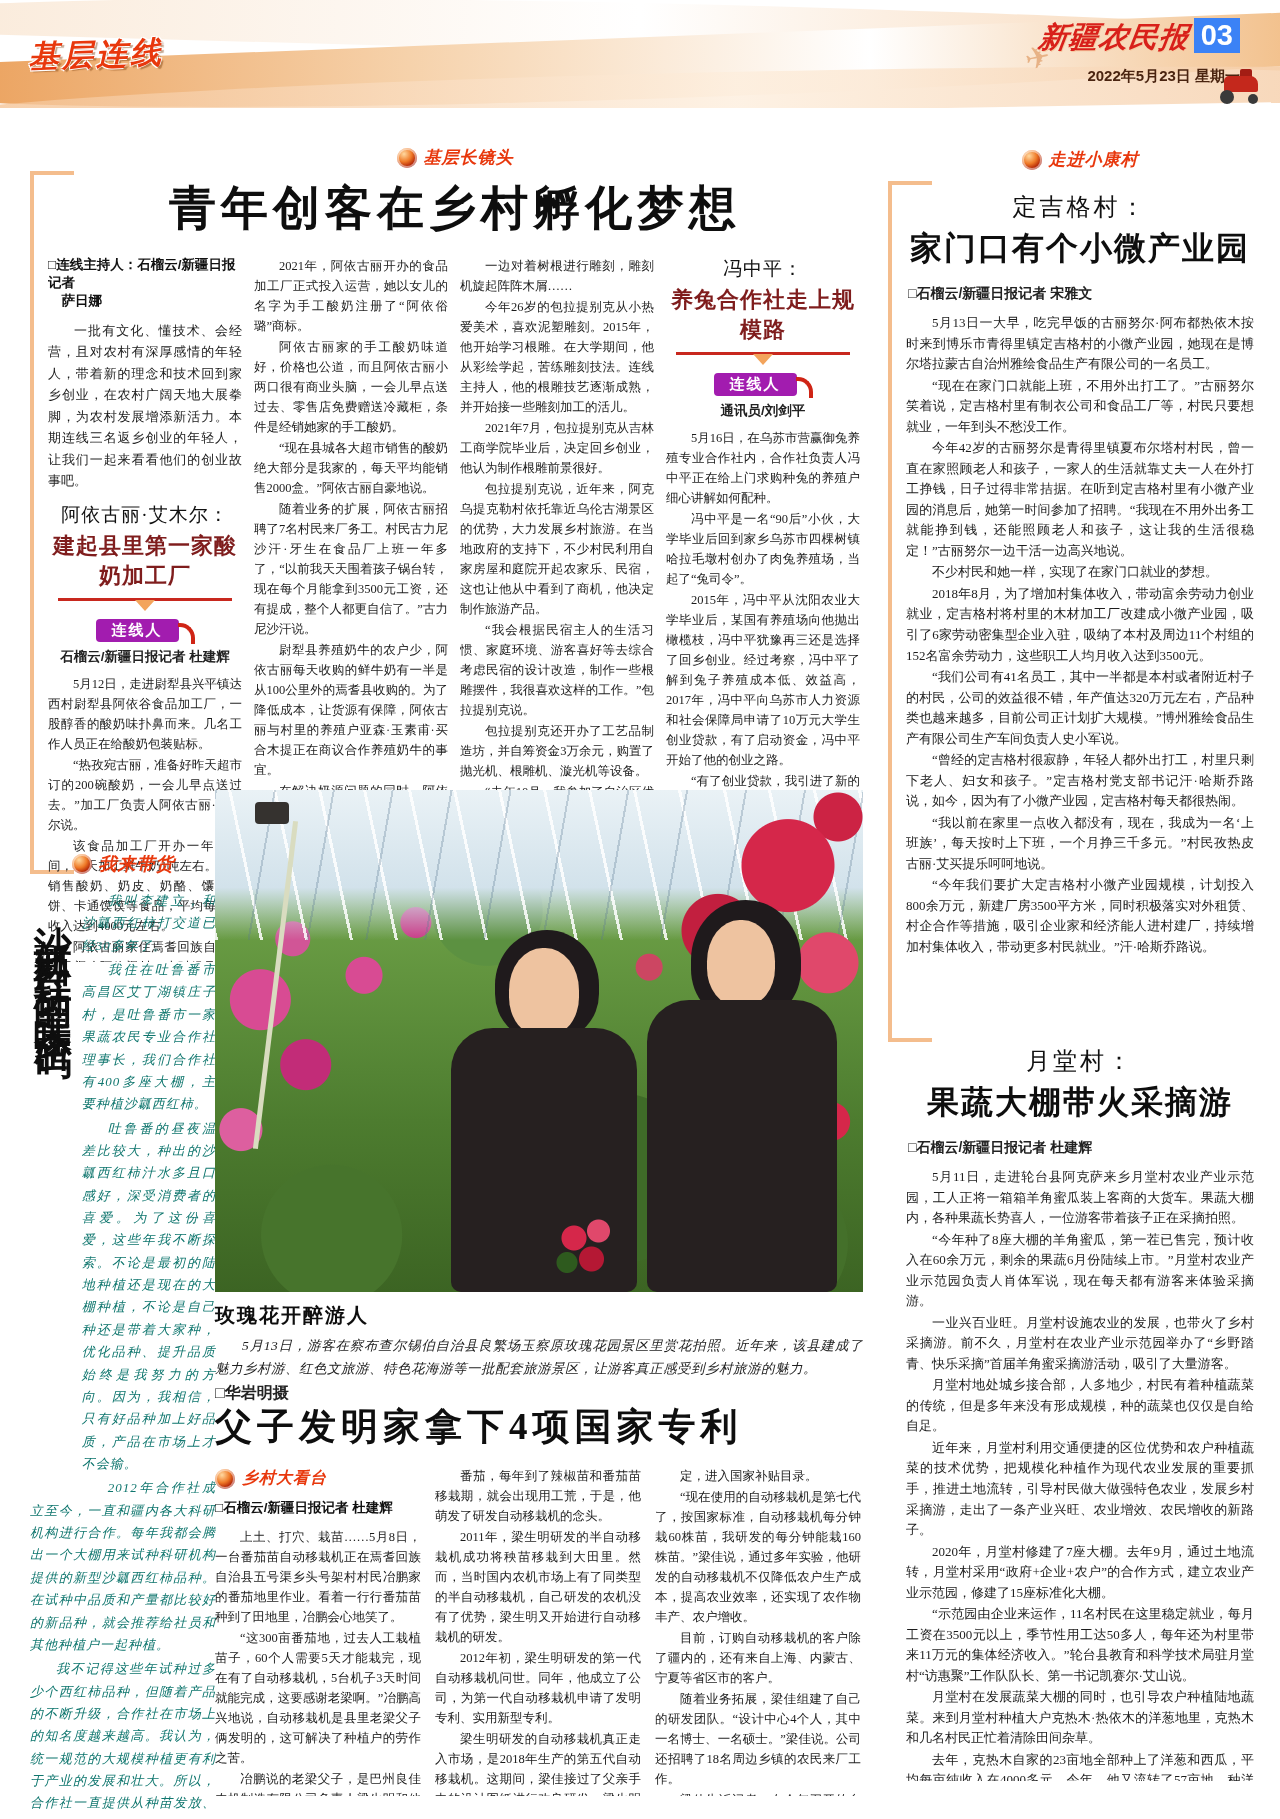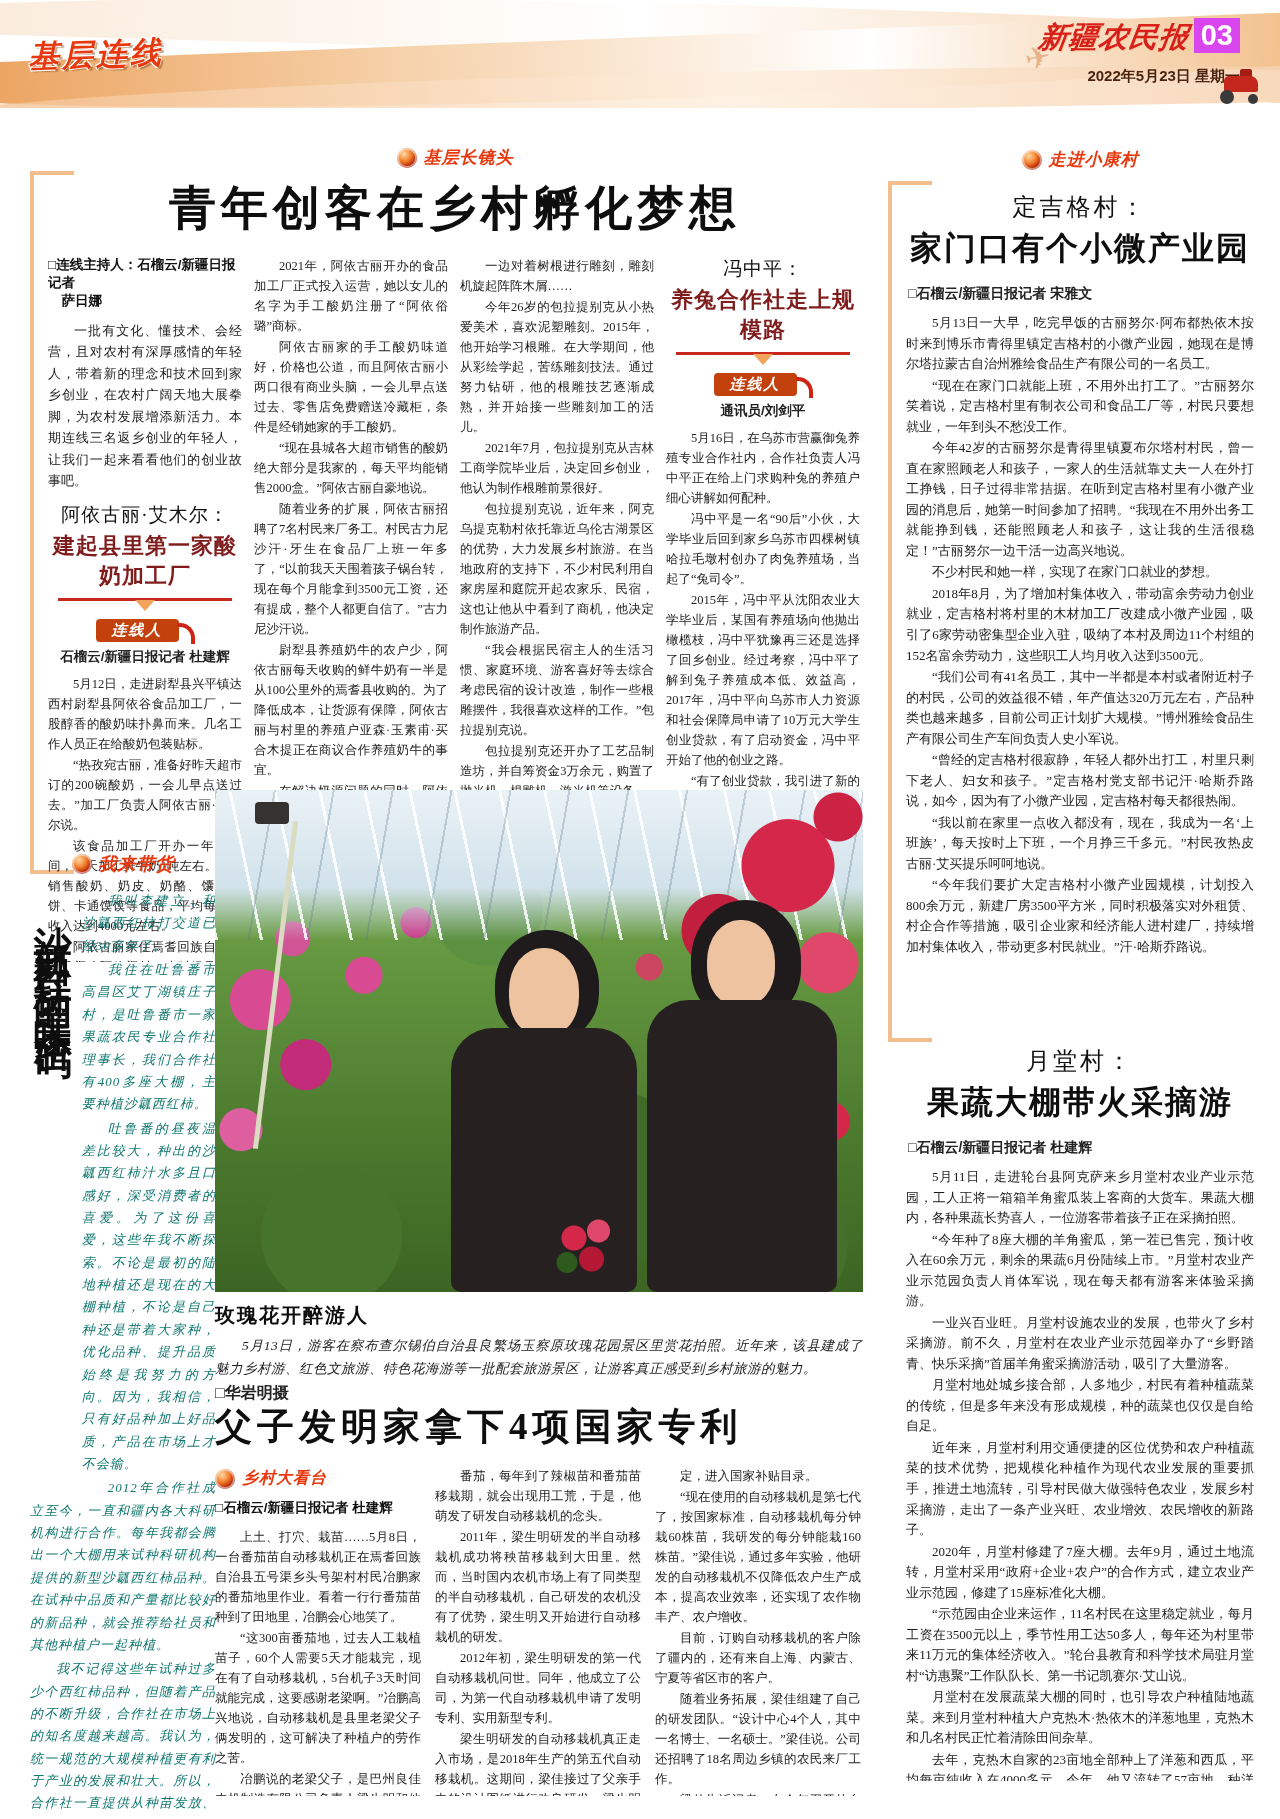--- a/index.html
+++ b/index.html
@@ -14,21 +14,21 @@
       opacity:.65;border-radius:60% 70% 0 0/100% 100% 0 0;transform:rotate(1.6deg);}
   .b3{top:70px;height:40px;background:linear-gradient(90deg,#f3bd8b,#fdeedd 45%,#efb27b);
       opacity:.8;border-radius:50% 50% 0 0/100% 100% 0 0;transform:rotate(-1deg);}
   .banner-section{position:absolute;left:28px;top:34px;font-family:"Liberation Sans",sans-serif;
       font-size:31px;font-weight:900;font-style:italic;letter-spacing:3px;color:#e8380d;transform:rotate(-2deg);
       text-shadow:-1px -1px 0 #fff,1px -1px 0 #fff,-1px 1px 0 #fff,2px 2px 1px rgba(120,60,10,.45);}
   .plane{position:absolute;right:230px;top:40px;font-size:30px;color:#e7b286;transform:rotate(-12deg);}
   .mast{position:absolute;right:40px;top:18px;text-align:right;}
   .mast-logo{display:inline-block;color:#d8201a;font-weight:900;font-style:italic;font-size:29px;
       letter-spacing:1px;transform:skewX(-8deg);text-shadow:1px 1px 0 #f6caa2;}
-  .pagenum{display:inline-block;background:#d946ef;color:#fff;font-weight:900;font-size:29px;
+  .pagenum{display:inline-block;background:#3b82f6;color:#fff;font-weight:900;font-size:29px;
       font-family:"Liberation Sans",sans-serif;padding:1px 7px;margin-left:5px;vertical-align:top;}
   .dateline{color:#4a2410;font-weight:bold;font-size:15px;margin-top:9px;font-family:"Liberation Sans",sans-serif;}
   .tractor{position:absolute;right:14px;bottom:4px;width:52px;height:30px;}
   .tr-body{position:absolute;left:10px;top:2px;width:34px;height:16px;background:#c4281c;border-radius:5px 8px 2px 2px;}
   .tr-cab{position:absolute;left:26px;top:-5px;width:12px;height:10px;background:#a31d14;border-radius:2px;}
   .tr-w1{position:absolute;left:6px;bottom:0;width:14px;height:14px;background:#3a3a3a;border-radius:50%;}
   .tr-w2{position:absolute;left:34px;bottom:0;width:10px;height:10px;background:#3a3a3a;border-radius:50%;}
   
   .kicker{display:flex;align-items:center;justify-content:center;gap:7px;color:#e8380d;font-weight:900;
       font-style:italic;font-size:17px;font-family:"Liberation Sans",sans-serif;letter-spacing:1px;}
@@ -38,21 +38,21 @@
   .bracket{position:absolute;border-left:4px solid #f4bd8d;}
   .bracket::before{content:"";position:absolute;left:-4px;top:-4px;width:44px;height:4px;background:#f4bd8d;}
   .bracket::after{content:"";position:absolute;left:-4px;bottom:-4px;width:44px;height:4px;background:#f4bd8d;}
   .story-head{text-align:center;margin:10px 0 4px;}
   .sh1{font-size:19px;letter-spacing:1px;color:#111;}
   .sh2{font-size:22px;font-weight:900;letter-spacing:1px;color:#7f1d1d;margin-top:3px;}
   .rule{position:relative;border-top:3px solid #c8281e;margin:7px 10px 16px;}
   .rule::after{content:"";position:absolute;left:50%;top:-1px;transform:translateX(-50%);
       border:10px solid transparent;border-top:11px solid #f3a45c;}
   .lx{display:flex;align-items:center;justify-content:center;margin:2px 0 4px;}
-  .lx-badge{display:inline-block;background:#c2410c;color:#fff;font-weight:900;font-style:italic;
+  .lx-badge{display:inline-block;background:#a21caf;color:#fff;font-weight:900;
       font-size:15px;font-family:"Liberation Sans",sans-serif;padding:2px 16px;border-radius:4px;letter-spacing:2px;}
   .lx-tail{width:13px;height:17px;border-right:4px solid #cf2415;border-top:4px solid #cf2415;
       border-radius:0 15px 0 0;margin:6px 0 0 -1px;}
   .reporter{text-align:center;font-weight:bold;font-size:13.5px;margin:4px 0 8px;font-family:"Liberation Sans",sans-serif;}
   .byline{font-weight:bold;font-size:13.5px;font-family:"Liberation Sans",sans-serif;color:#111;}
   .body p{font-size:12.5px;line-height:1.6;text-align:justify;text-indent:2em;margin:0 0 1px;color:#1c1c1c;}
   
   .lead{position:absolute;left:48px;top:146px;width:814px;height:806px;}
   .lead-headline{font-size:47px;font-weight:900;letter-spacing:5px;text-align:center;color:#0e0e0e;margin-top:8px;}
   .lead-cols{display:flex;gap:12px;margin-top:16px;height:706px;}
@@ -194,21 +194,21 @@
           </div>
         <div class="story-head">
           <div class="sh1" style="font-size:17px;">包拉提别克·阿衣达尔别克：</div>
           <div class="sh2">让木雕成为乡村文旅品牌</div>
         </div>
 
       </div>
       <div class="lcol">
         <div class="body">
             <p>一边对着树根进行雕刻，雕刻机旋起阵阵木屑……</p>
-            <p>今年26岁的包拉提别克从小热爱美术，喜欢泥塑雕刻。2015年，他开始学习根雕。在大学期间，他从彩绘学起，苦练雕刻技法。通过努力钻研，他的根雕技艺逐渐成熟，并开始接一些雕刻加工的活儿。</p>
+            <p>今年26岁的包拉提别克从小热爱美术，喜欢泥塑雕刻。2015年，他开始学习根雕。在大学期间，他从彩绘学起，苦练雕刻技法。连线主持人，他的根雕技艺逐渐成熟，并开始接一些雕刻加工的活儿。</p>
             <p>2021年7月，包拉提别克从吉林工商学院毕业后，决定回乡创业，他认为制作根雕前景很好。</p>
             <p>包拉提别克说，近年来，阿克乌提克勒村依托靠近乌伦古湖景区的优势，大力发展乡村旅游。在当地政府的支持下，不少村民利用自家房屋和庭院开起农家乐、民宿，这也让他从中看到了商机，他决定制作旅游产品。</p>
             <p>“我会根据民宿主人的生活习惯、家庭环境、游客喜好等去综合考虑民宿的设计改造，制作一些根雕摆件，我很喜欢这样的工作。”包拉提别克说。</p>
             <p>包拉提别克还开办了工艺品制造坊，并自筹资金3万余元，购置了抛光机、根雕机、漩光机等设备。</p>
             <p>“去年10月，我参加了自治区优秀创客能力提升训练营，通过到江苏等地的参观学习，我开阔了眼界，对乡村旅游的发展有了新认识。”包拉提别克说。</p>
             <p>为了更好对接市场，打开销路，今年3月，在县政府相关部门帮扶下，他入驻福海县创业孵化基地。在专业人士指导下，进一步丰富自己的旅游产品。</p>
           </div>
       </div>
       <div class="lcol">
         <div class="story-head" style="margin-top:0;">

